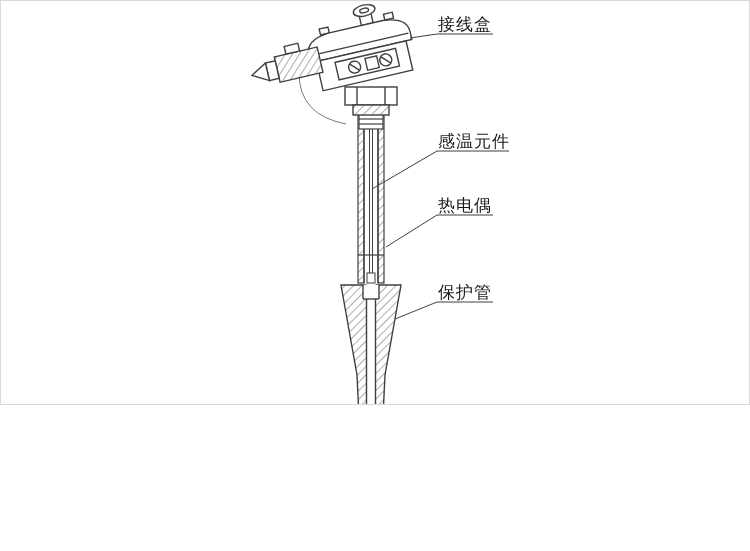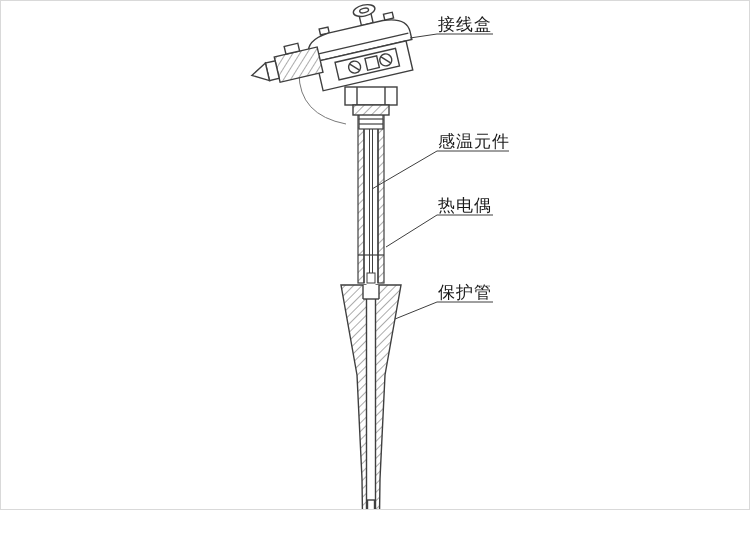--- a/index.html
+++ b/index.html
@@ -3,21 +3,21 @@
 <meta charset="utf-8">
 <style>
   html, body {
     margin: 0;
     padding: 0;
     background: #ffffff;
   }
   .page {
     position: relative;
     width: 750px;
-    height: 510px;
+    height: 405px;
     background: #ffffff;
     border: 1px solid #d9d9d9;
     box-sizing: border-box;
     overflow: hidden;
     font-family: "Liberation Serif", "DejaVu Serif", serif;
   }
   svg { display: block; }
   text.diagram-label {
     font-family: "Liberation Serif", "DejaVu Serif", serif;
     font-size: 17px;

